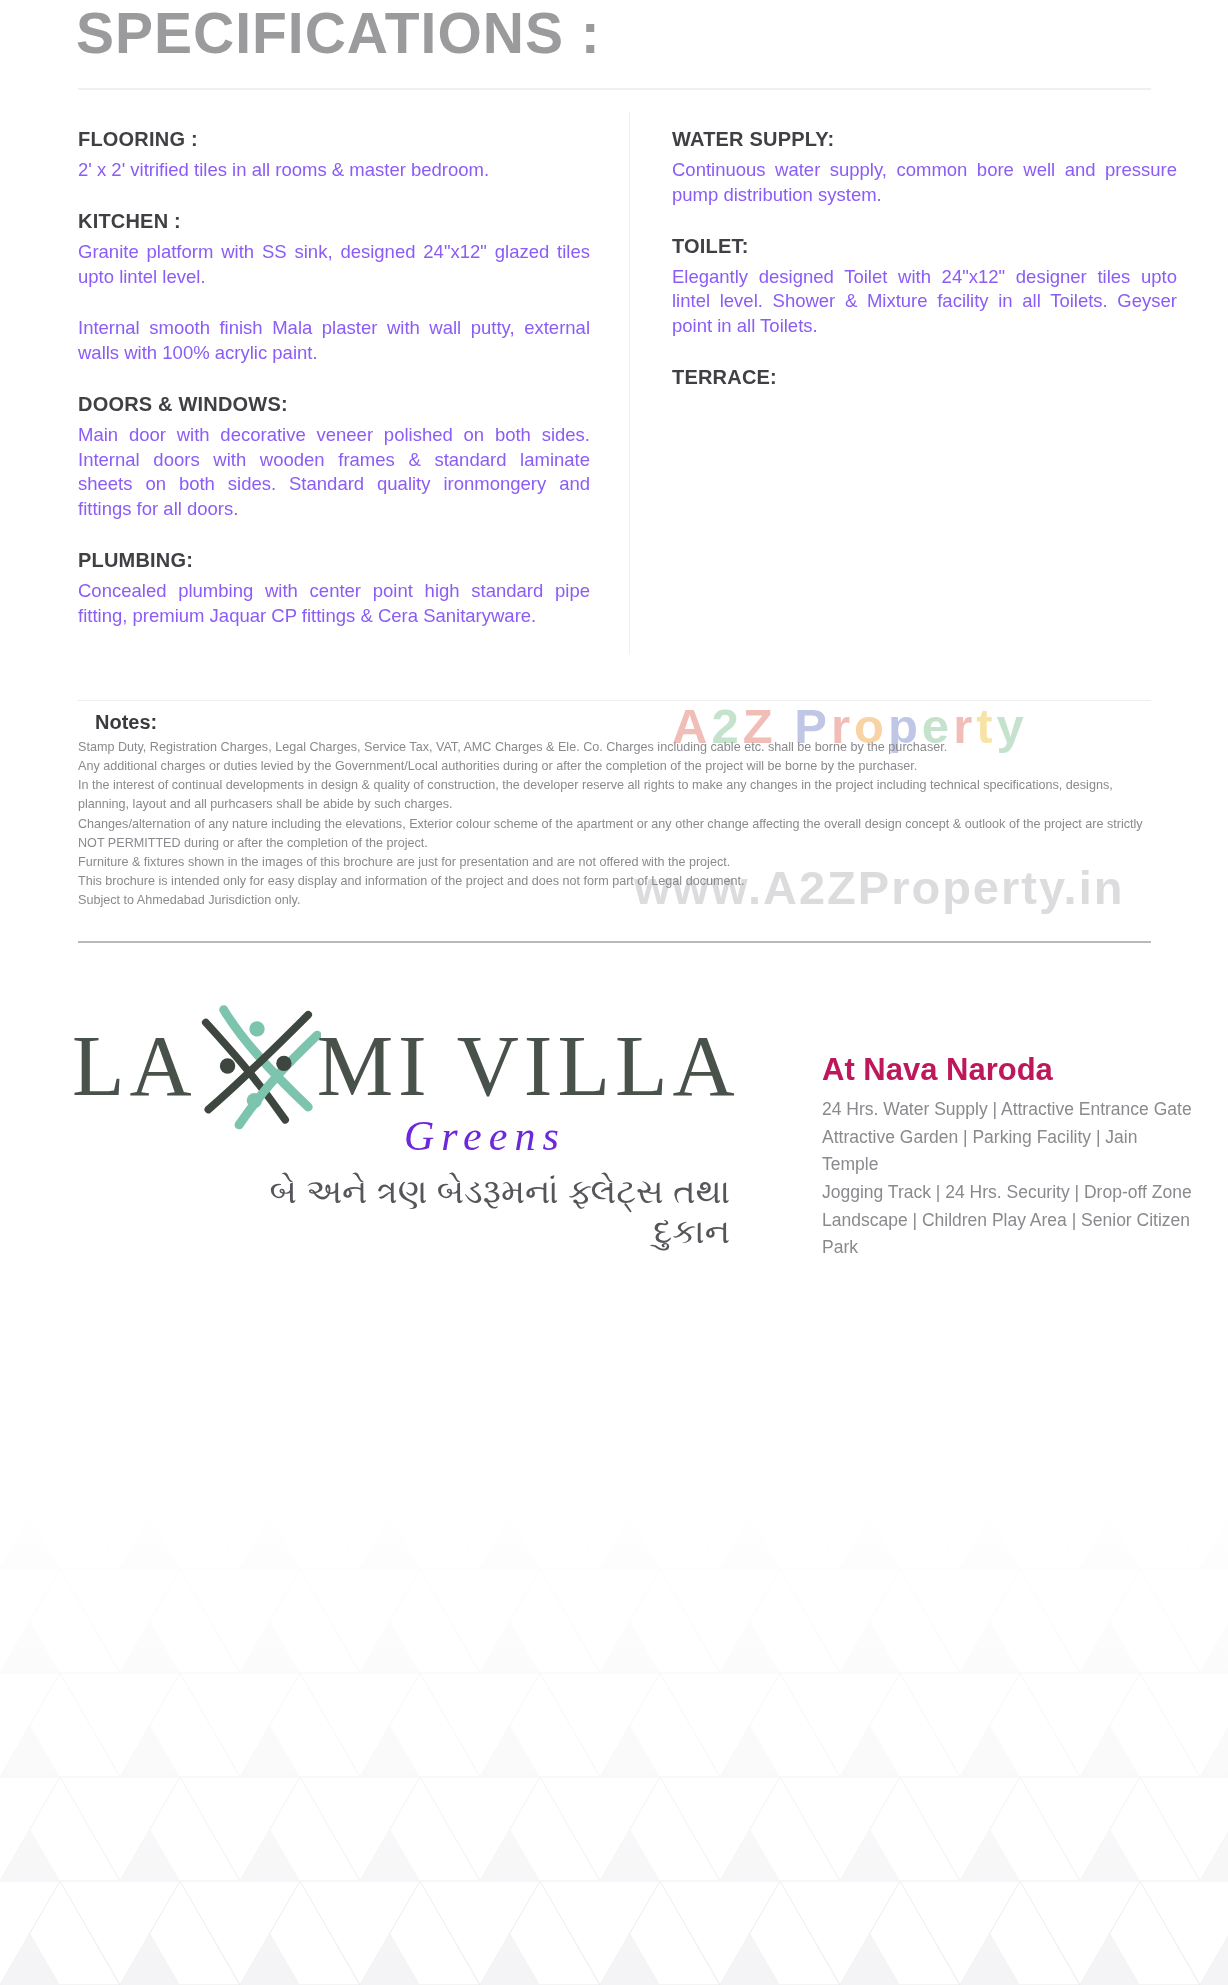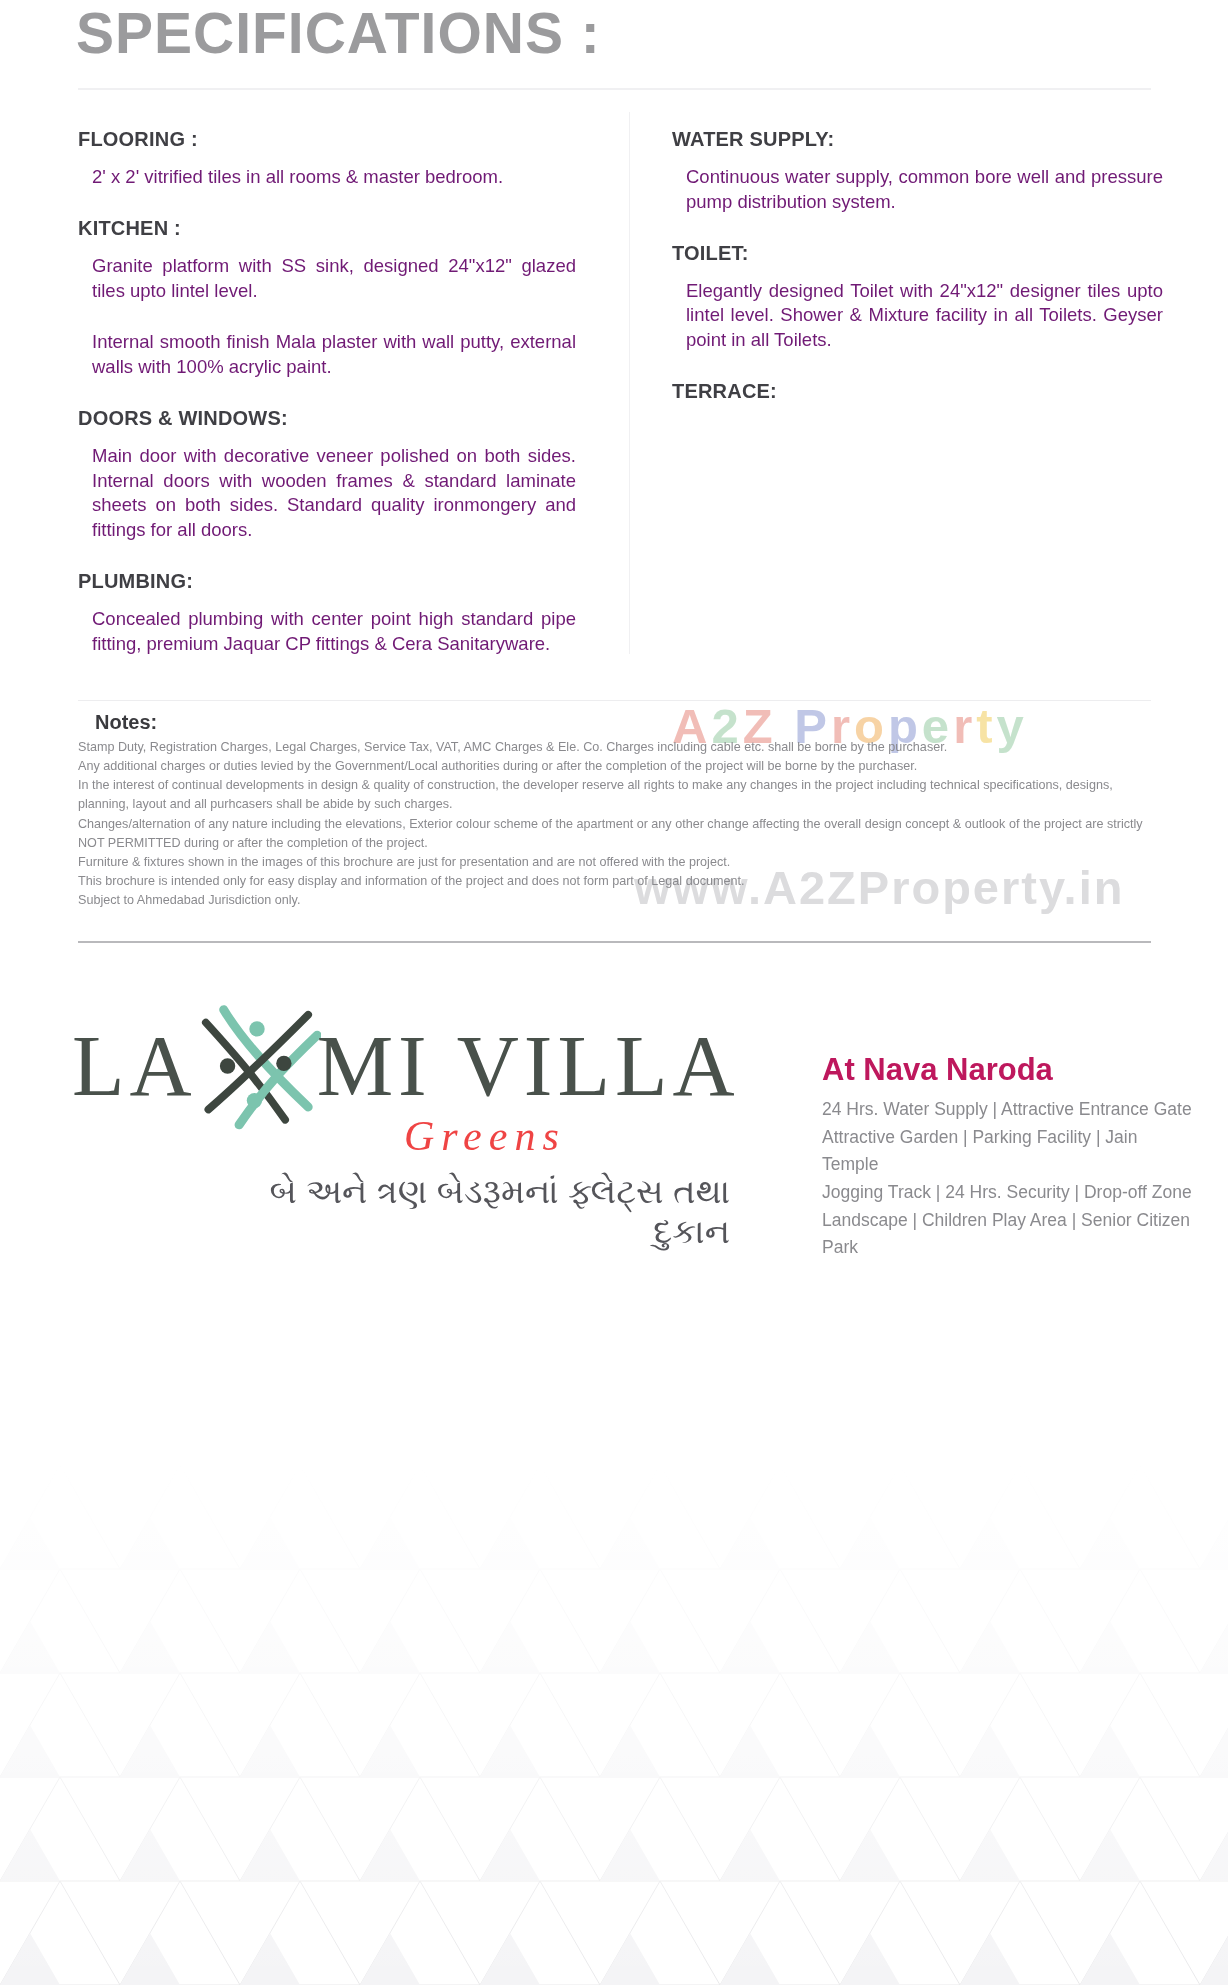--- a/index.html
+++ b/index.html
@@ -14,21 +14,21 @@
   }
   .rule-top{position:absolute;left:78px;top:88px;width:1073px;height:2px;background:#f0f0f2;}
   .vdivider{position:absolute;left:629px;top:112px;width:1px;height:542px;background:#f0f0f2;}
 
   
   .col{position:absolute;top:128px;}
   .col-left{left:78px;width:512px;}
   .col-right{left:672px;width:505px;}
   .spec{margin:0 0 27px 0;}
   .spec h3{margin:0 0 7px 0;font-size:20px;font-weight:700;color:#3f3f44;letter-spacing:.2px;}
-  .spec p{margin:14px;font-size:18.5px;line-height:1.34;color:#701a75;text-align:justify;}
+  .spec p{margin:0;font-size:18.5px;line-height:1.34;color:#8b5cf6;text-align:justify;}
 
   
   .rule-notes-top{position:absolute;left:78px;top:700px;width:1073px;height:1px;background:#ededef;}
   .rule-notes-bottom{position:absolute;left:78px;top:941px;width:1073px;height:2px;background:#b9b9bc;}
   .notes{position:absolute;left:78px;top:711px;width:1073px;z-index:2;}
   .notes h3{margin:0 0 4px 17px;font-size:20px;font-weight:700;color:#3a3a3e;}
   .notes p{margin:0;font-size:12.6px;line-height:1.52;color:#8a8a8e;}
 
   
   .wm-brand{
@@ -43,21 +43,21 @@
   
   .logo{position:absolute;left:72px;top:1000px;width:600px;height:210px;}
   .logo-row{display:flex;align-items:center;}
   .logo-text{
     font-family:"Liberation Serif", serif;font-size:86px;color:#49514b;
     letter-spacing:5px;line-height:1;white-space:nowrap;
   }
   .logo-mark{width:128px;height:132px;margin:0 -4px;flex:0 0 auto;}
   .logo-greens{
     position:absolute;left:332px;top:112px;font-family:"Liberation Serif", serif;
-    font-style:italic;font-size:42px;letter-spacing:7px;color:#ef4444;
+    font-style:italic;font-size:42px;letter-spacing:7px;color:#6d28d9;
   }
   .logo-tagline{
     position:absolute;left:188px;top:172px;width:470px;text-align:right;
     font-size:34px;color:#55555a;
   }
 
   
   .location{position:absolute;left:822px;top:1052px;width:370px;}
   .location h2{margin:0 0 8px 0;font-size:31px;font-weight:700;color:#be185d;}
   .location .amenity-line{font-size:17.5px;line-height:1.58;color:#8a8a8e;}

